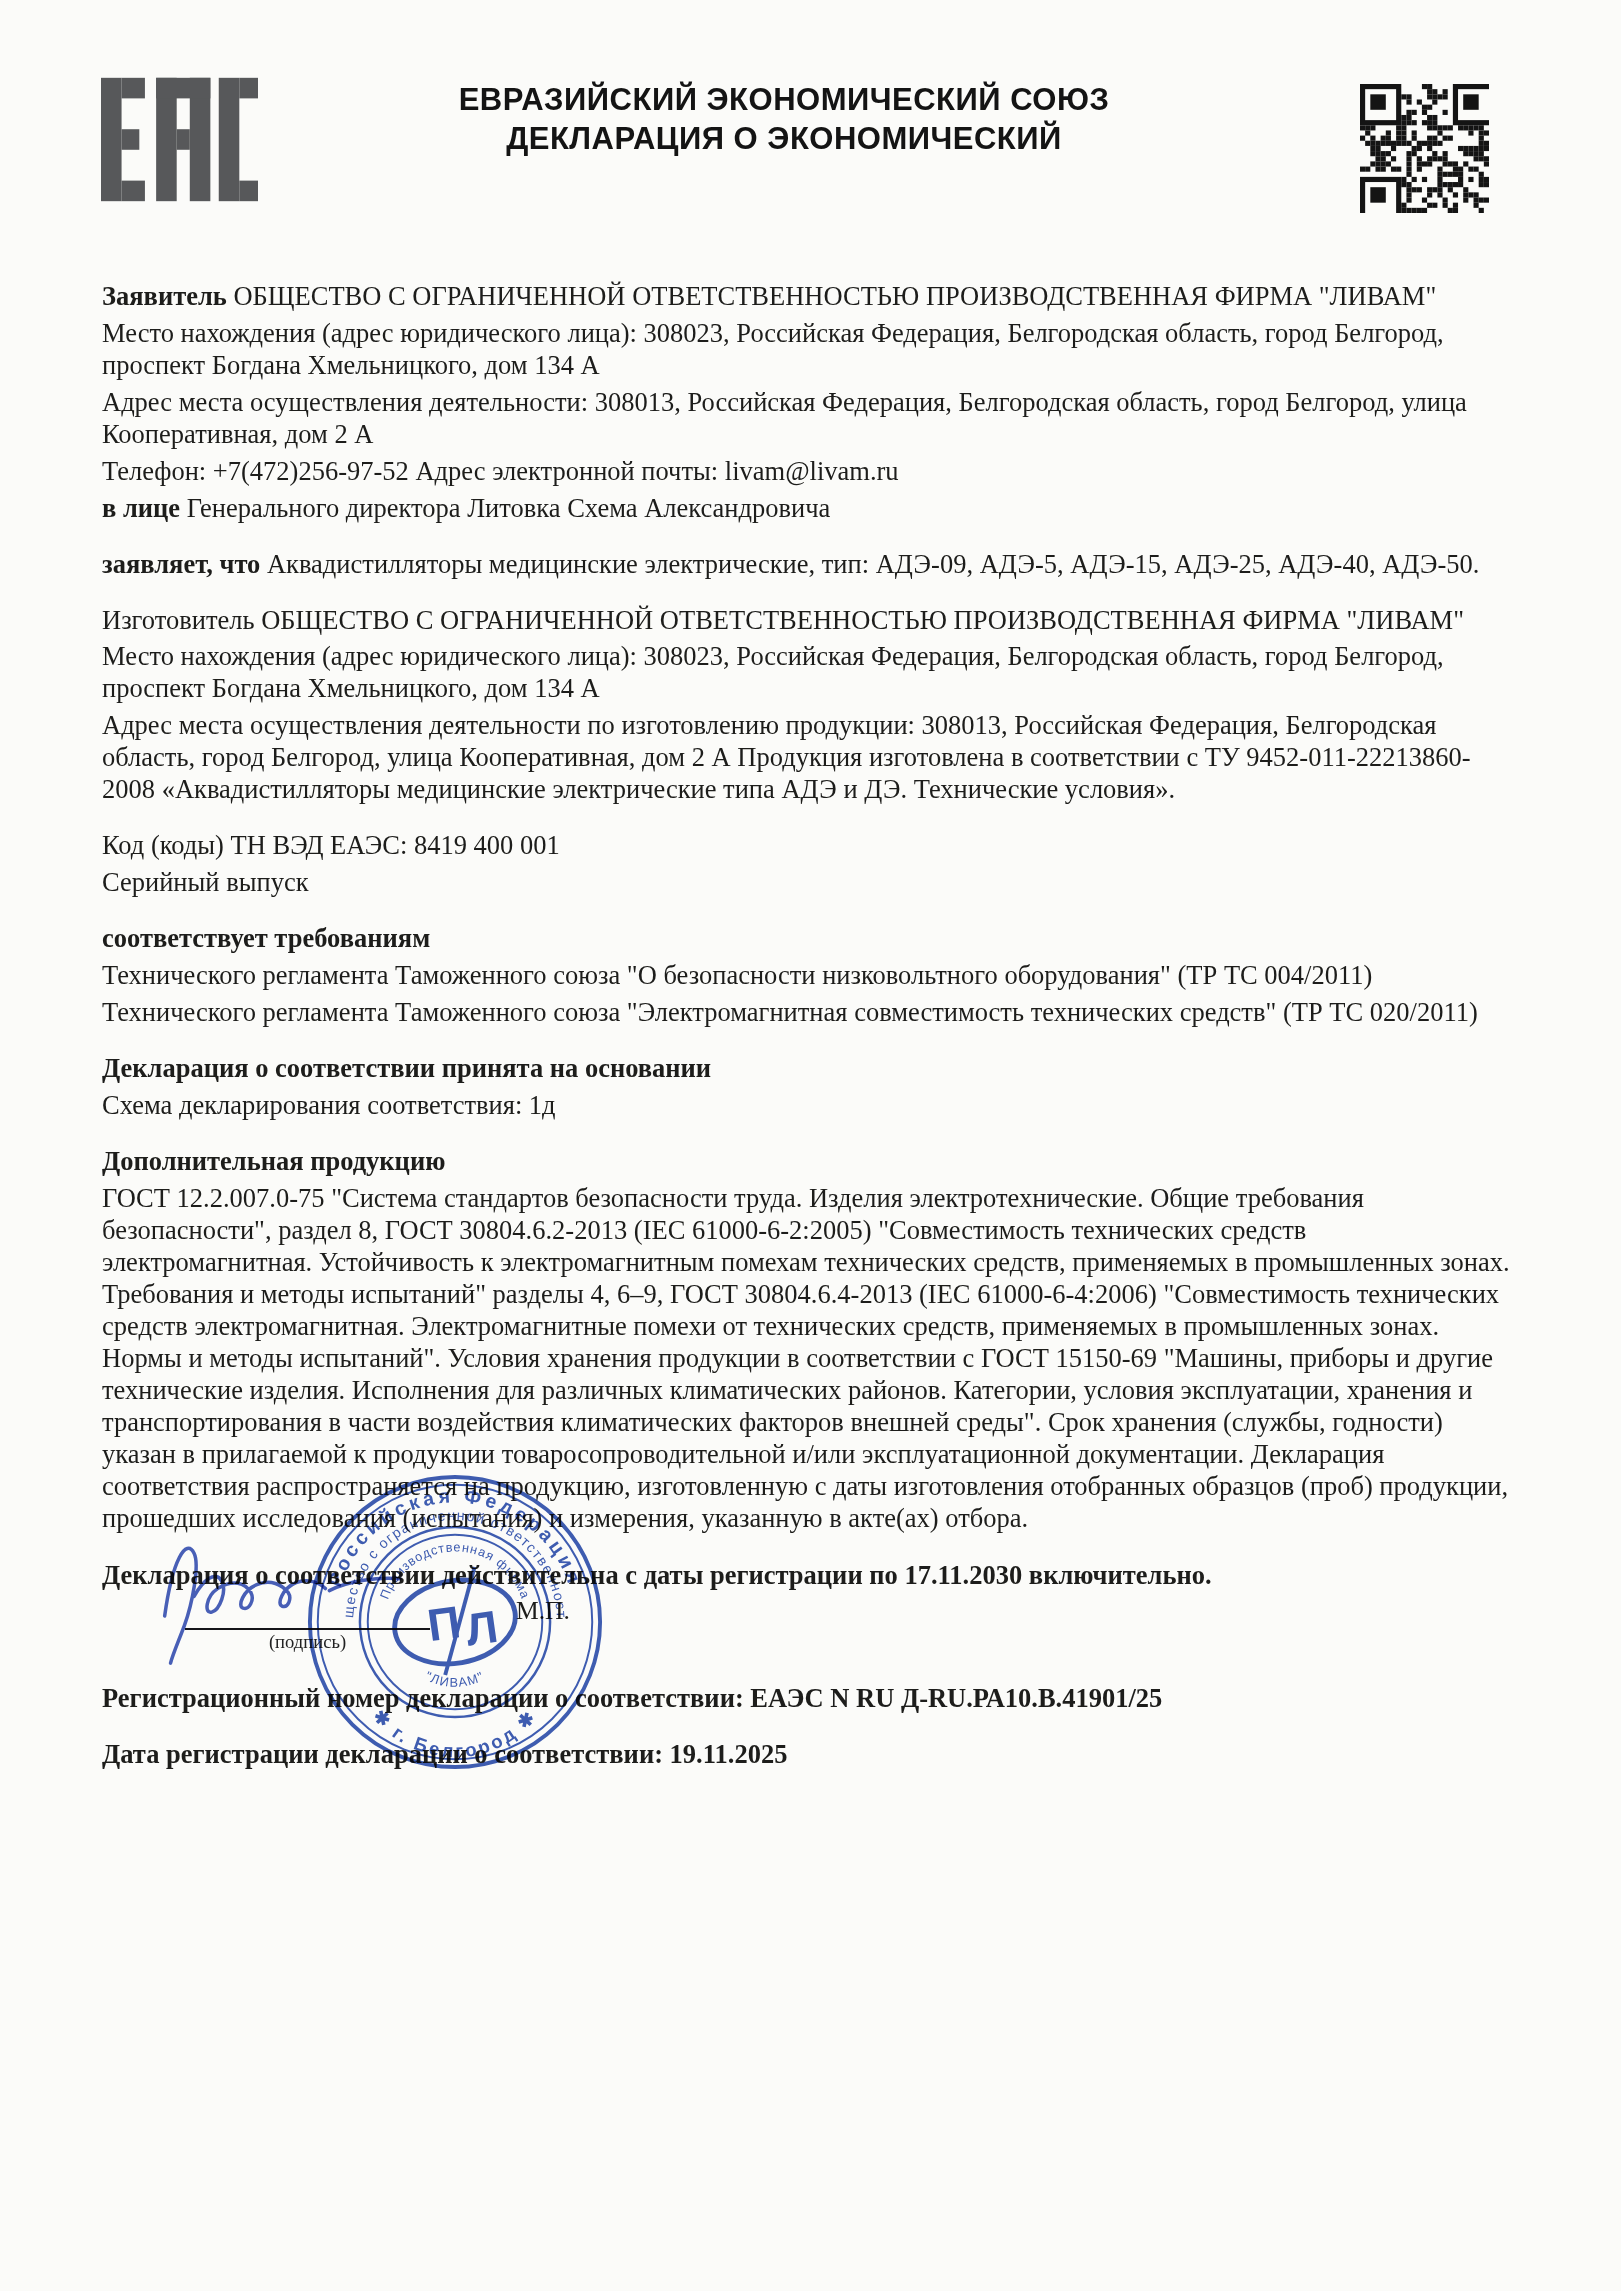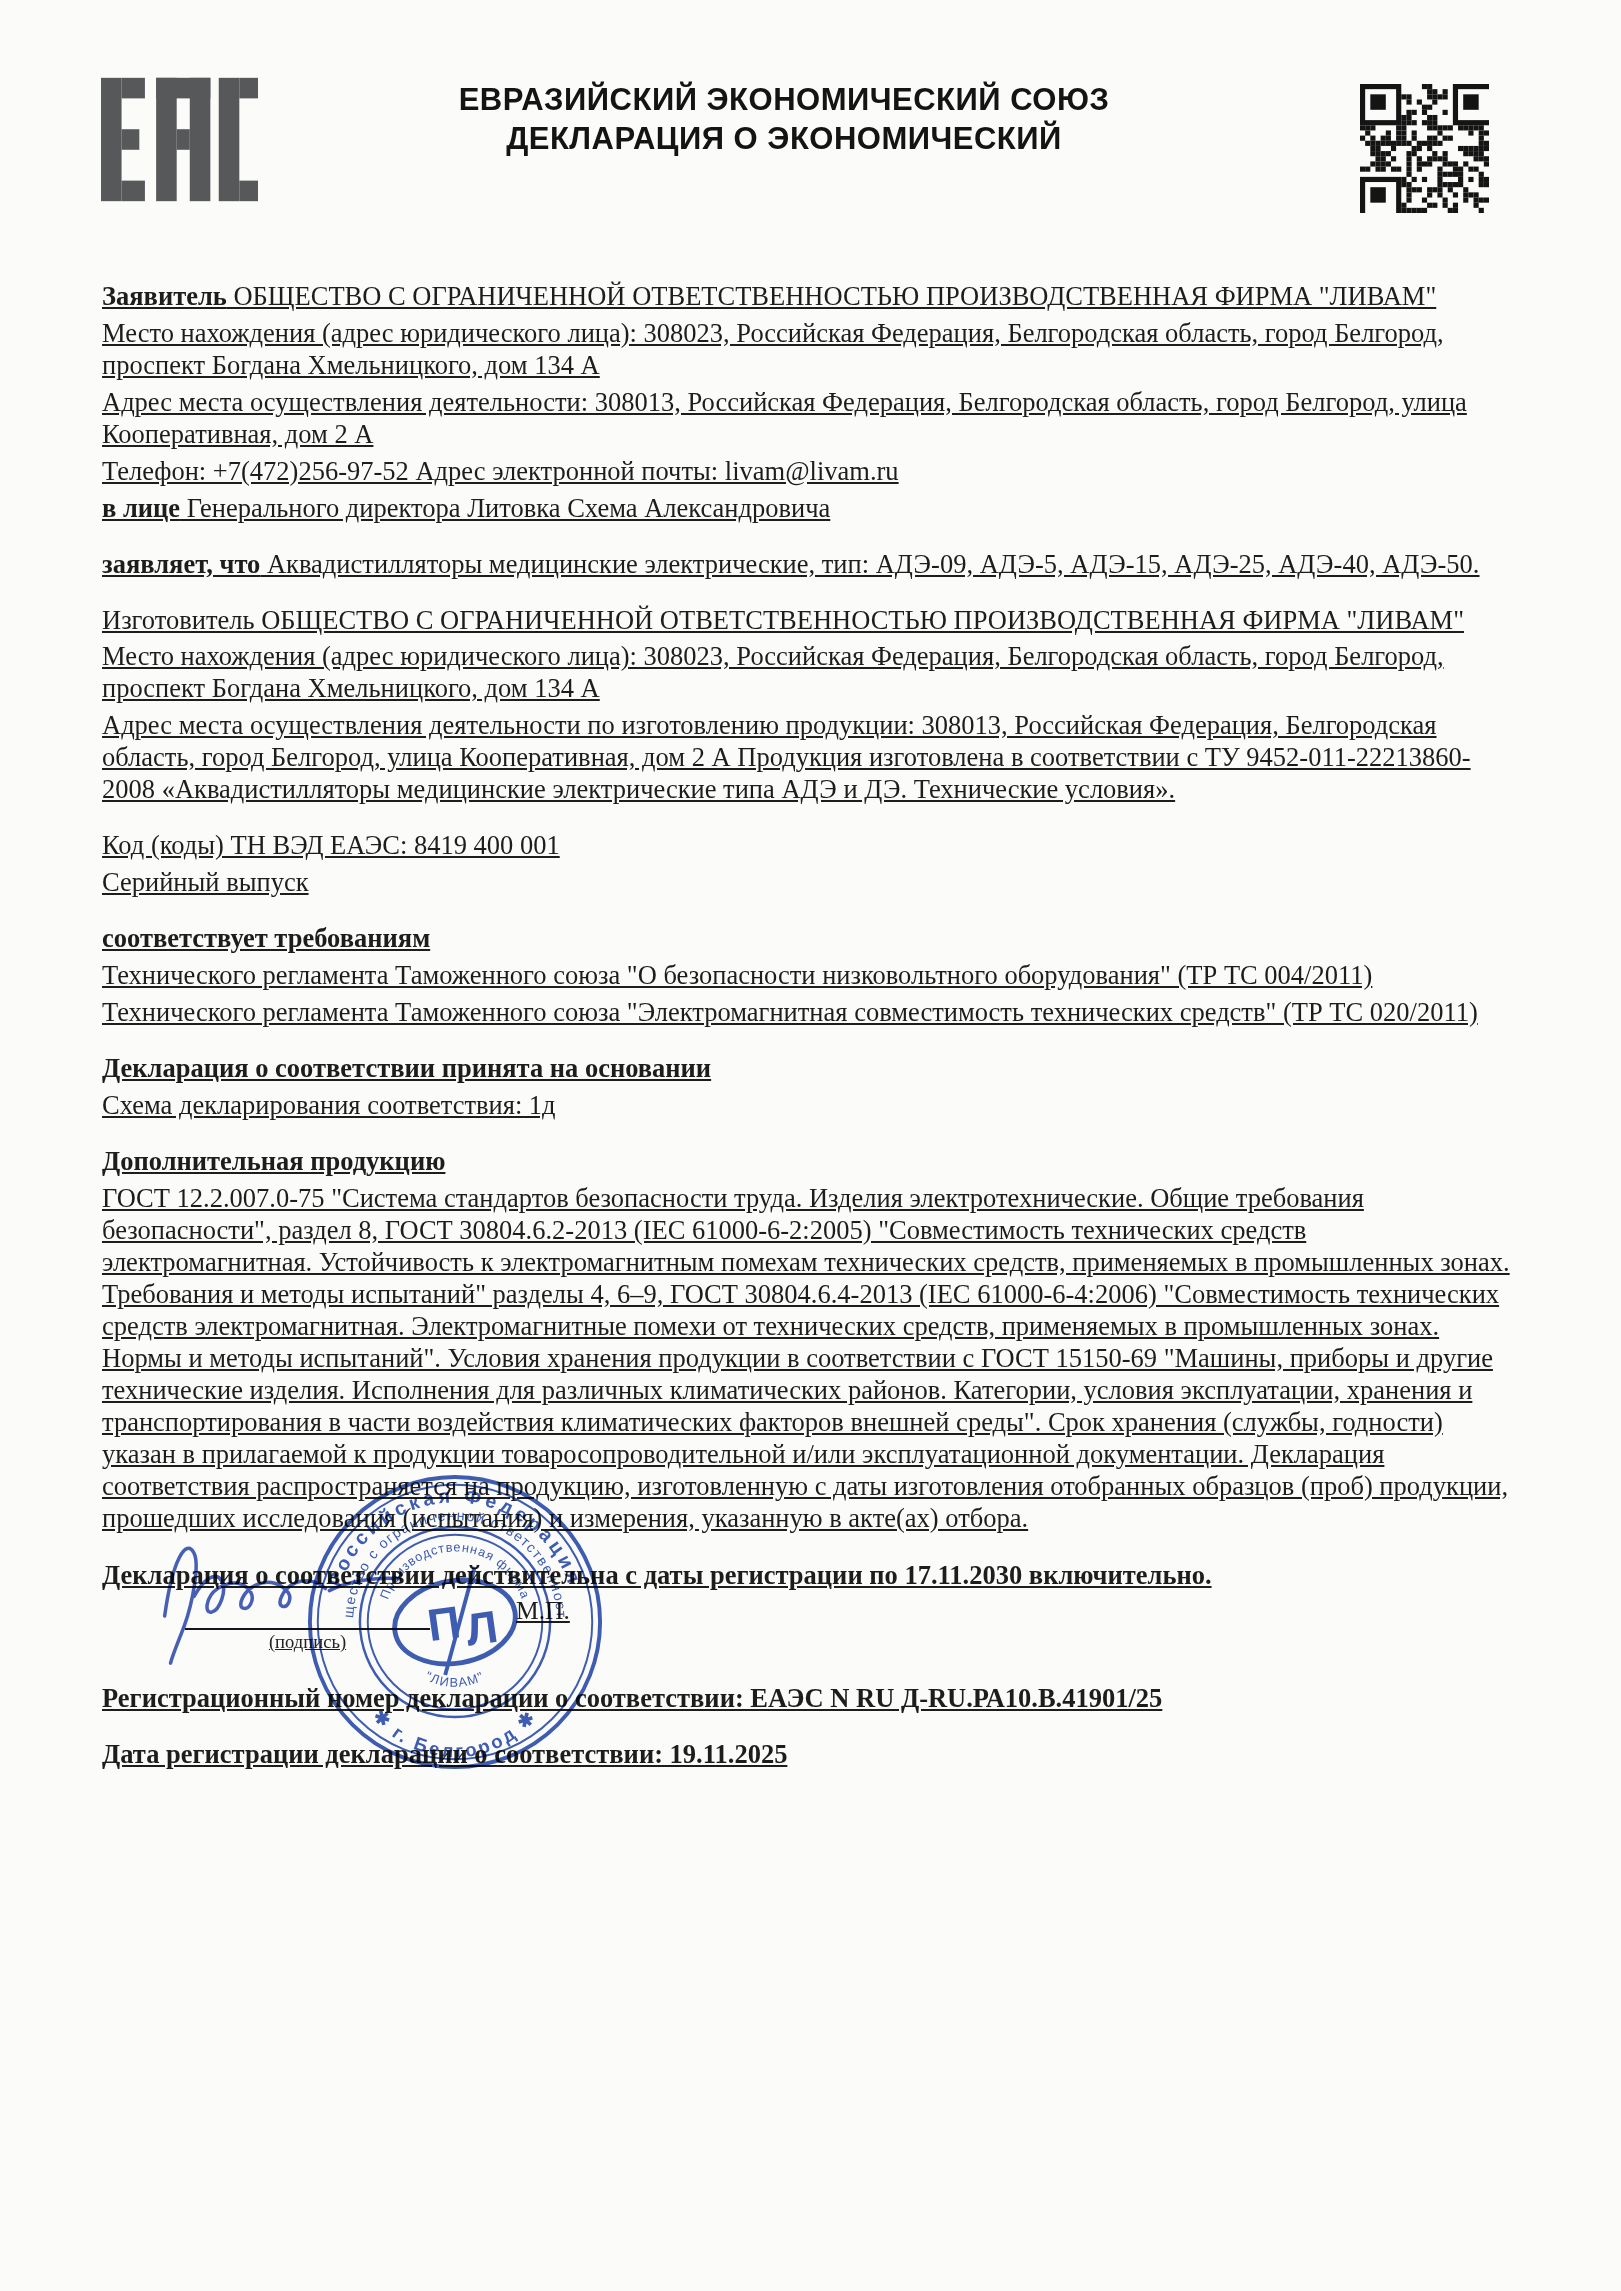--- a/index.html
+++ b/index.html
@@ -20,21 +20,21 @@
     text-align:center;
     font-family:"Liberation Sans", sans-serif;
     font-weight:bold;font-size:31px;line-height:39px;
     color:#141414;letter-spacing:0.5px;
   }
   .qr{position:absolute;left:1360px;top:84px;width:129px;height:129px;}
 
   
   .doc-body{
     position:absolute;left:102px;top:280px;width:1409px;
-    font-size:26.5px;line-height:32px;text-decoration:underline;
+    font-size:26.5px;line-height:32px;
   }
   .para{margin:0 0 4.9px 0;}
   .para.gap{margin-top:24px;}
   .b{font-weight:bold;}
 
   
   .footer{position:relative;margin-top:25.5px;}
   .validity{font-size:26.5px;line-height:32px;font-weight:bold;}
   .sig-row{display:flex;align-items:flex-end;margin-top:3.9px;}
   .sig-col-left{width:245px;margin-left:83px;}

